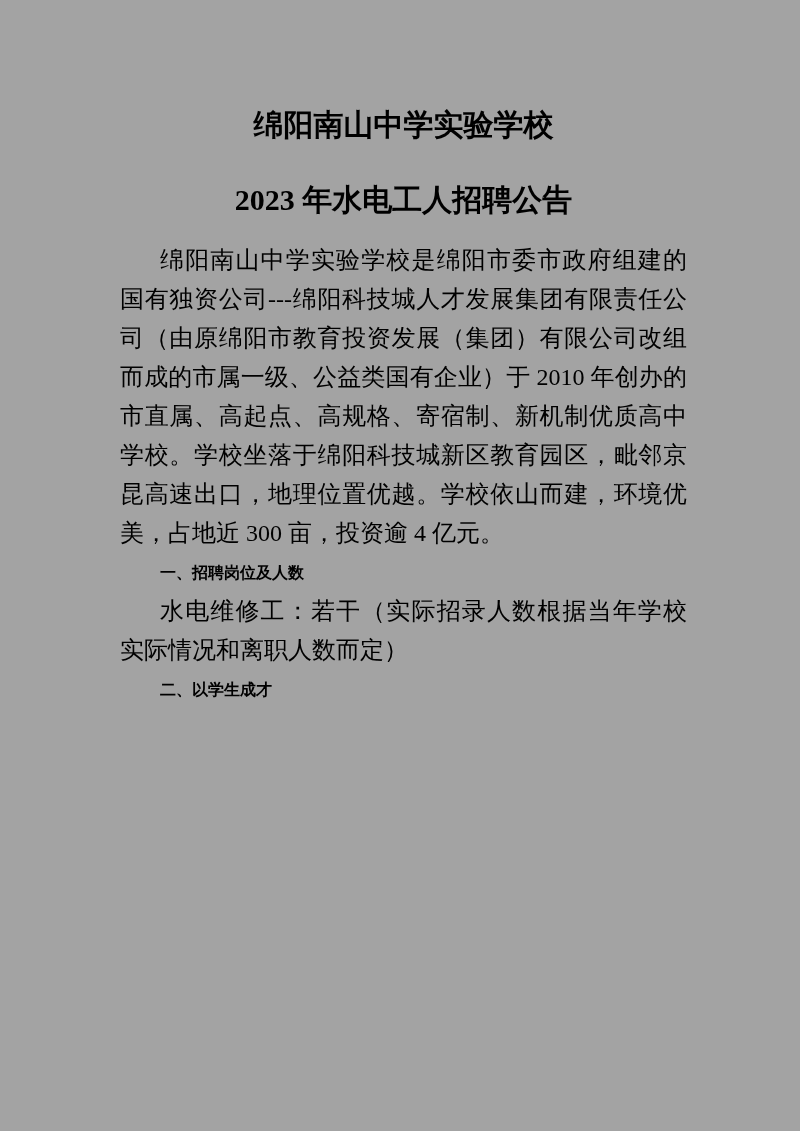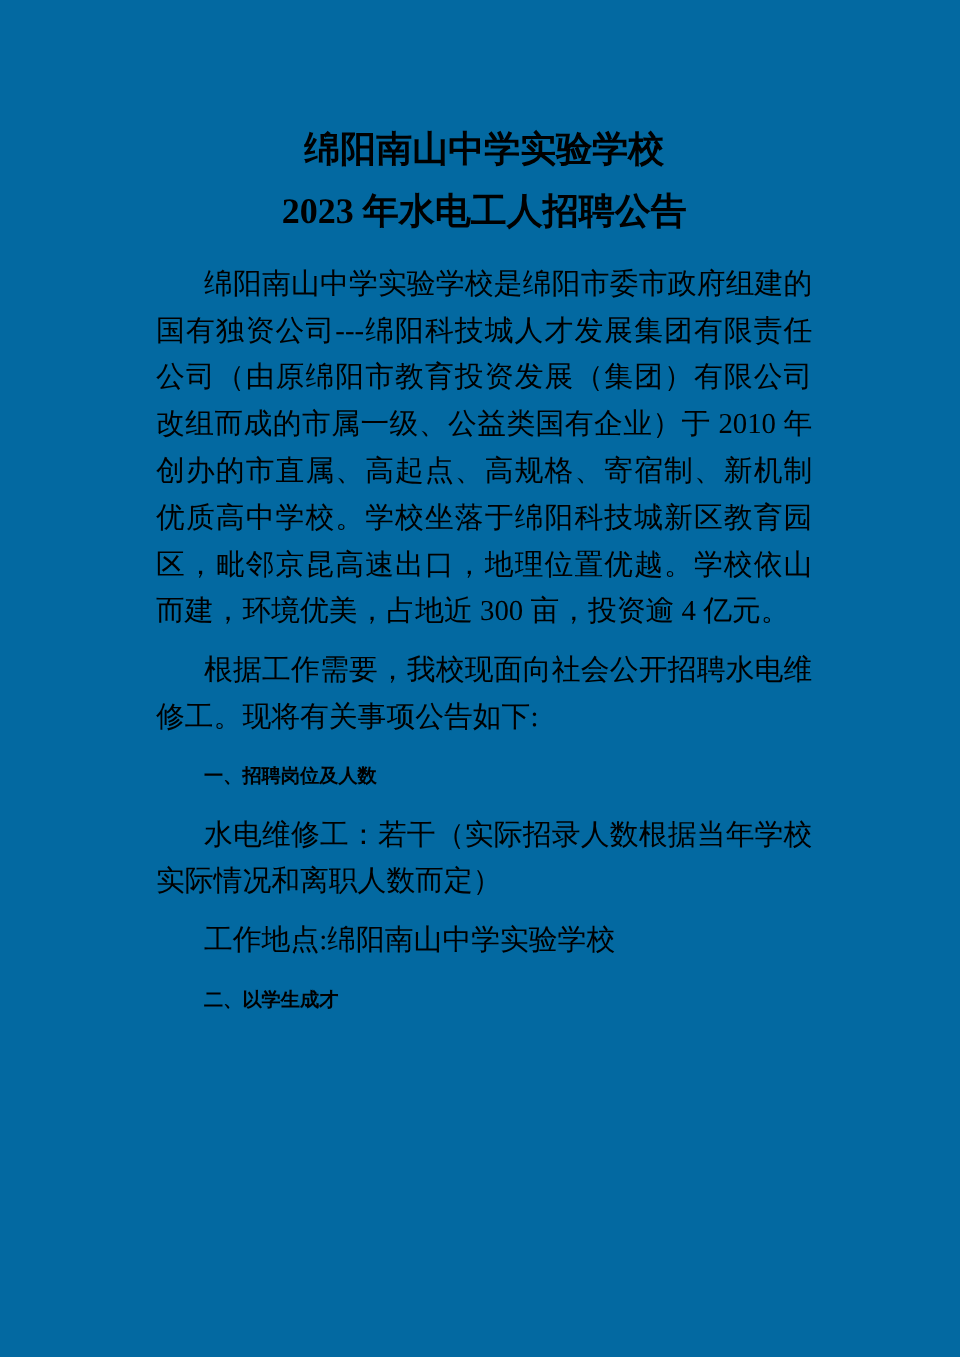--- a/index.html
+++ b/index.html
@@ -7,42 +7,42 @@
     padding: 0;
     background: #ffffff;
   }
   .page {
     position: relative;
     width: 800px;
     height: 1131px;
     box-sizing: border-box;
     margin: 0 auto;
     padding: 108px 113px 0 120px;
-    background: #0369a1;
+    background: #a3a3a3;
     color: #000000;
     font-family: "Liberation Serif", "DejaVu Serif", serif;
     overflow: hidden;
   }
   .doc-title,
   .doc-subtitle {
     margin: 0;
     text-align: center;
     font-size: 30px;
     line-height: 34px;
     font-weight: bold;
     font-family: "Liberation Serif", "DejaVu Serif", serif;
   }
   .doc-subtitle {
-    margin-top: 18px;
+    margin-top: 41px;
   }
   .doc-body {
     margin-top: 24px;
   }
   .para {
-    margin: 10px;
+    margin: 0;
     font-size: 24px;
     line-height: 39px;
     text-indent: 40px;
     text-align: justify;
     text-justify: inter-character;
     word-break: normal;
     overflow-wrap: break-word;
   }
   .para.heading {
     font-family: "Liberation Sans", "DejaVu Sans", sans-serif;
@@ -53,19 +53,17 @@
 </style>
 </head>
 <body>
 
 <div class="page">
   <h1 class="doc-title">绵阳南山中学实验学校</h1>
   <h2 class="doc-subtitle">2023 年水电工人招聘公告</h2>
 
   <div class="doc-body">
     <p class="para">绵阳南山中学实验学校是绵阳市委市政府组建的国有独资公司---绵阳科技城人才发展集团有限责任公司（由原绵阳市教育投资发展（集团）有限公司改组而成的市属一级、公益类国有企业）于 2010 年创办的市直属、高起点、高规格、寄宿制、新机制优质高中学校。学校坐落于绵阳科技城新区教育园区，毗邻京昆高速出口，地理位置优越。学校依山而建，环境优美，占地近 300 亩，投资逾 4 亿元。</p>
-    <p class="para">根据工作需要，我校现面向社会公开招聘水电维修工。现将有关事项公告如下:</p>
     <p class="para heading">一、招聘岗位及人数</p>
     <p class="para">水电维修工：若干（实际招录人数根据当年学校实际情况和离职人数而定）</p>
-    <p class="para">工作地点:绵阳南山中学实验学校</p>
     <p class="para heading">二、以学生成才</p>
   </div>
 </div>
 
 </body></html>

